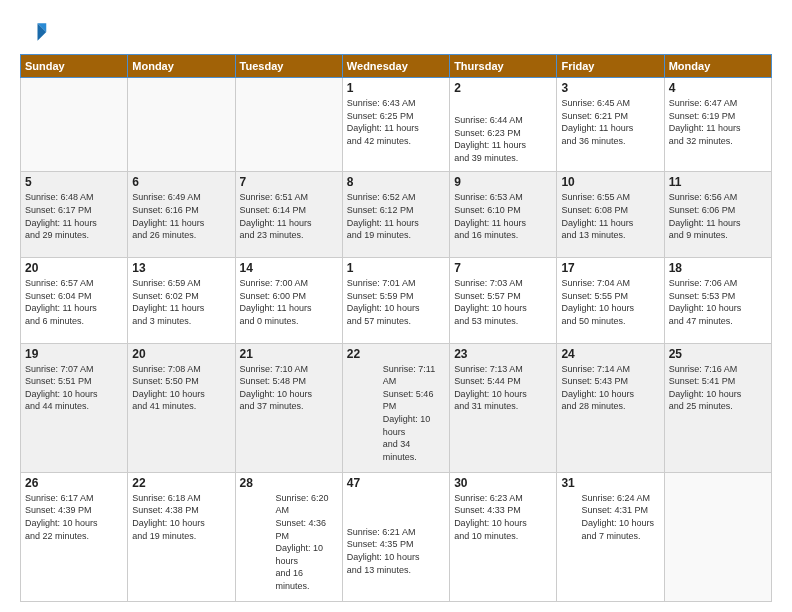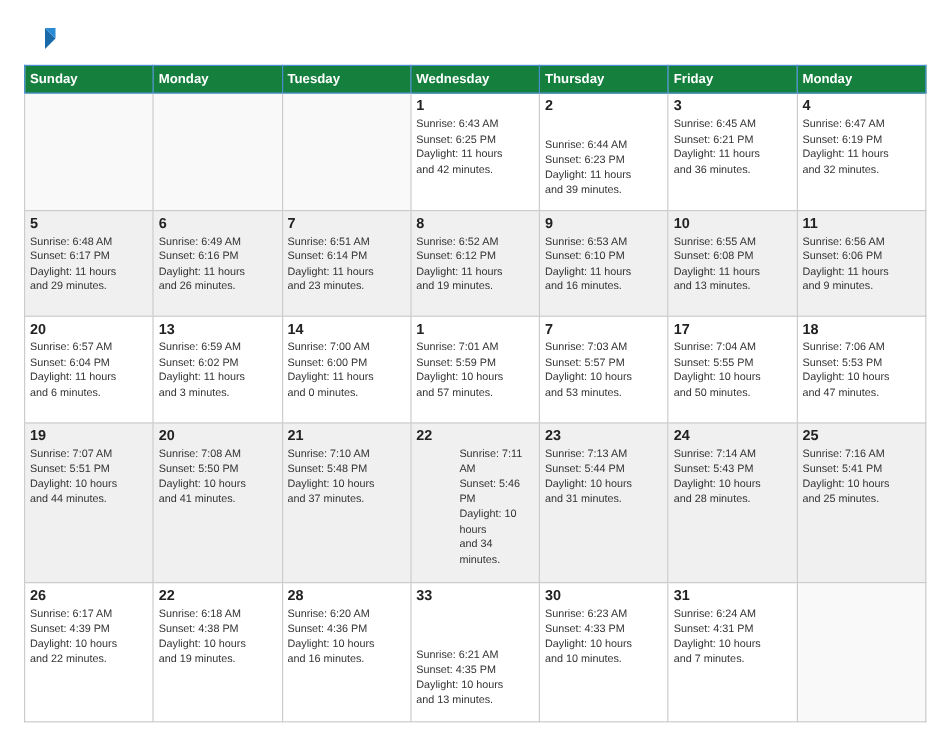--- a/index.html
+++ b/index.html
@@ -62,21 +62,21 @@
       margin-top: 2px;
     }
     .calendar {
       flex: 1;
       border: 1px solid #ccc;
       border-collapse: collapse;
       width: 100%;
       table-layout: fixed;
     }
     .calendar th {
-      background: #15803d;
+      background: #a16207;
       color: #fff;
       font-size: 11px;
       font-weight: bold;
       padding: 5px 4px;
       text-align: left;
       border: 1px solid #4a8ed0;
     }
     .calendar td {
       border: 1px solid #ccc;
       vertical-align: top;
@@ -335,42 +335,42 @@
           </td>
           <td>
             <span class="day-number">22</span>
             <div class="day-info" style="white-space: pre-line;">Sunrise: 6:18 AM
 Sunset: 4:38 PM
 Daylight: 10 hours
 and 19 minutes.</div>
           </td>
           <td>
             <span class="day-number">28</span>
-            <div class="day-info" style="white-space: pre-line;">Sunrise: 6:20 AM
+            <div class="day-info" style="white-space: pre-line; margin-left: 36px;">Sunrise: 6:20 AM
 Sunset: 4:36 PM
 Daylight: 10 hours
 and 16 minutes.</div>
           </td>
           <td>
-            <span class="day-number">33</span>
+            <span class="day-number">47</span>
             <div class="day-info" style="white-space: pre-line; margin-top: 36px;">Sunrise: 6:21 AM
 Sunset: 4:35 PM
 Daylight: 10 hours
 and 13 minutes.</div>
           </td>
           <td>
             <span class="day-number">30</span>
             <div class="day-info" style="white-space: pre-line;">Sunrise: 6:23 AM
 Sunset: 4:33 PM
 Daylight: 10 hours
 and 10 minutes.</div>
           </td>
           <td>
             <span class="day-number">31</span>
-            <div class="day-info" style="white-space: pre-line;">Sunrise: 6:24 AM
+            <div class="day-info" style="white-space: pre-line; margin-left: 20px;">Sunrise: 6:24 AM
 Sunset: 4:31 PM
 Daylight: 10 hours
 and 7 minutes.</div>
           </td>
           <td class="empty"></td>
         </tr>
       </tbody>
   </table>
 </div>
 

